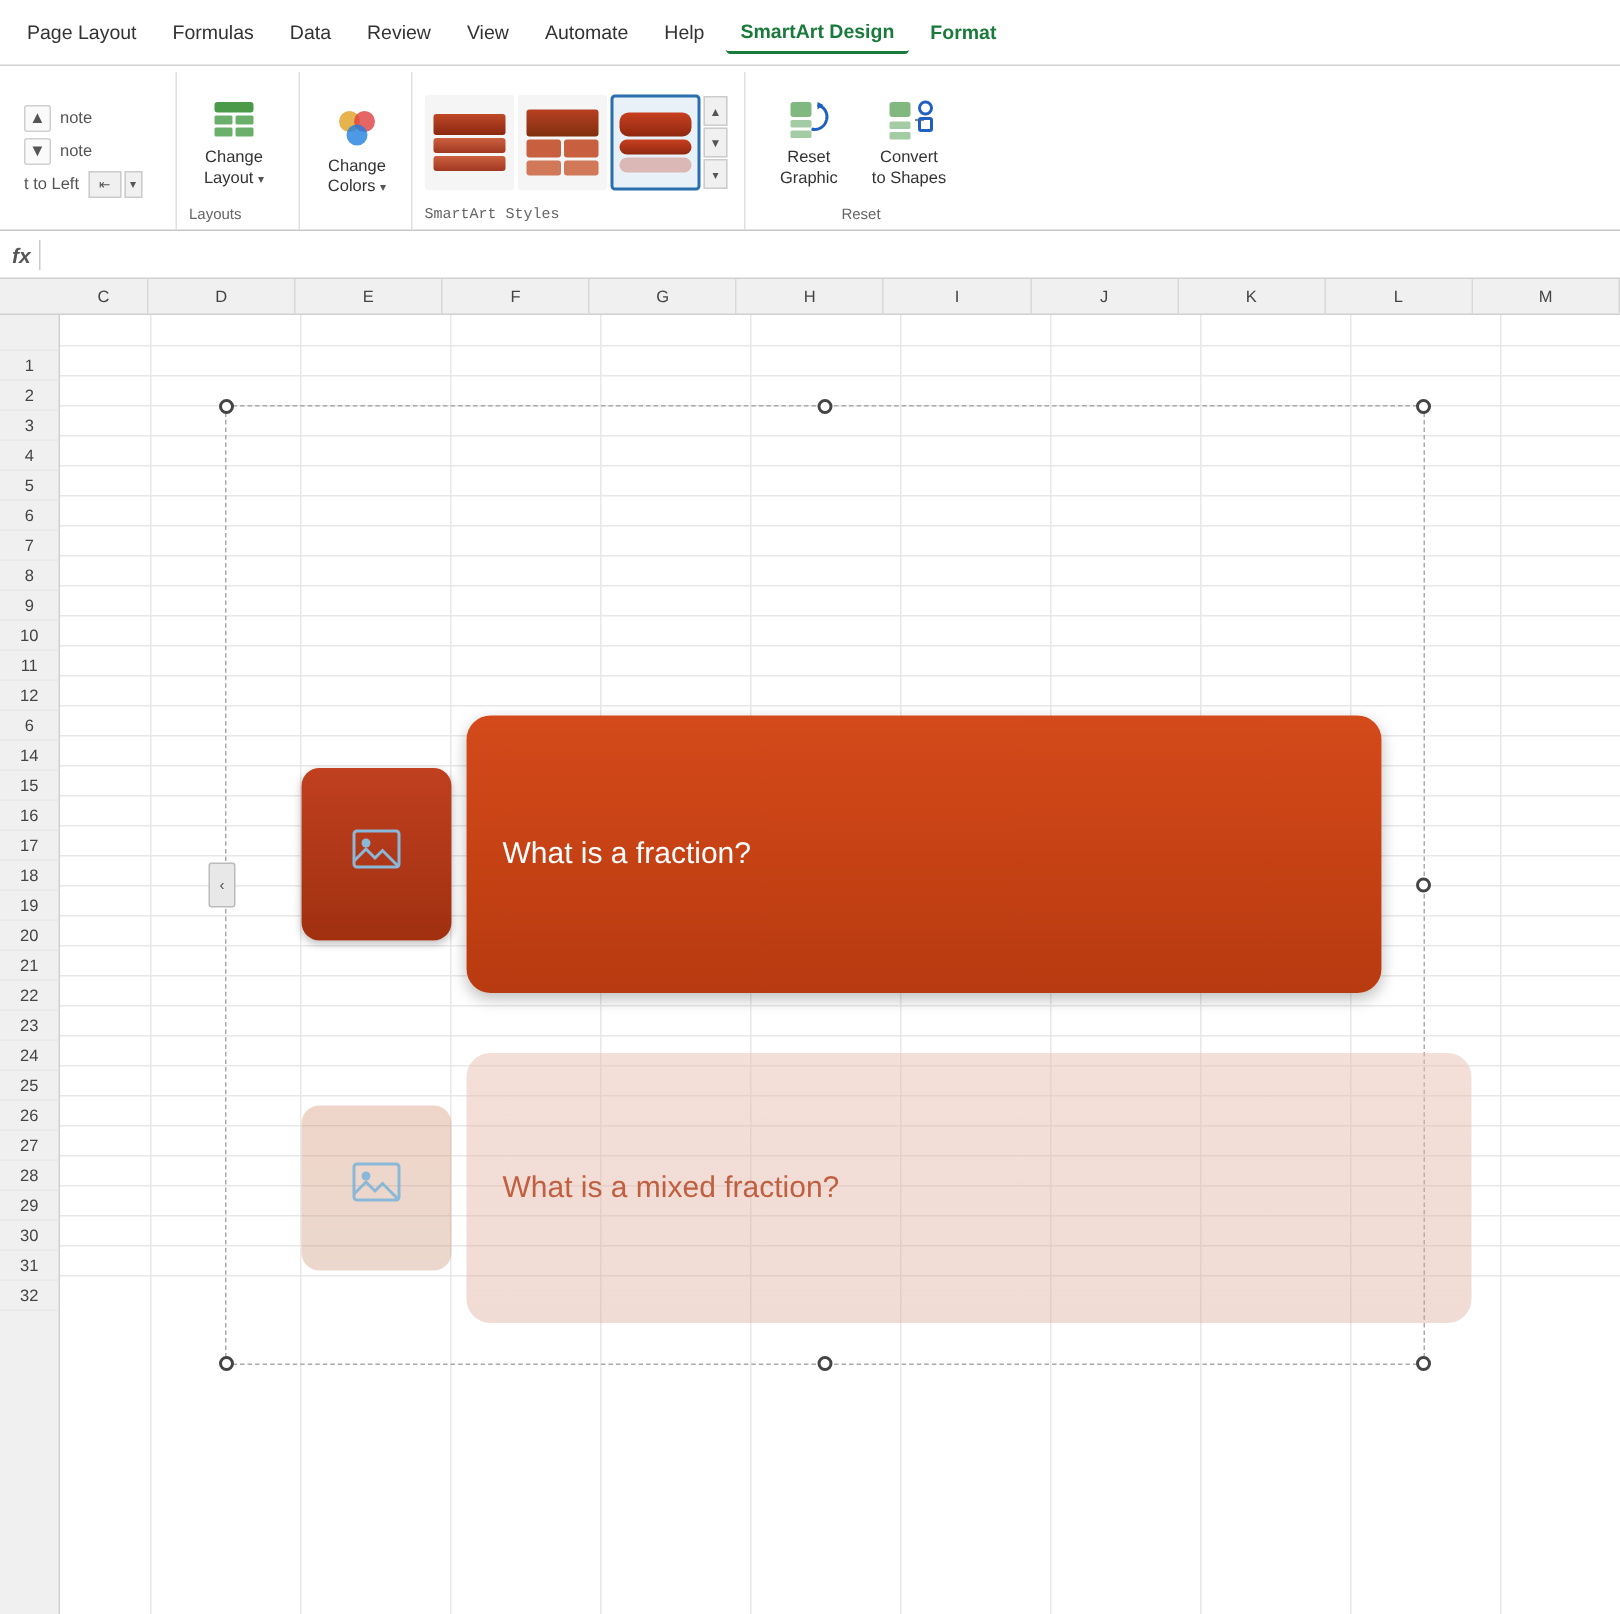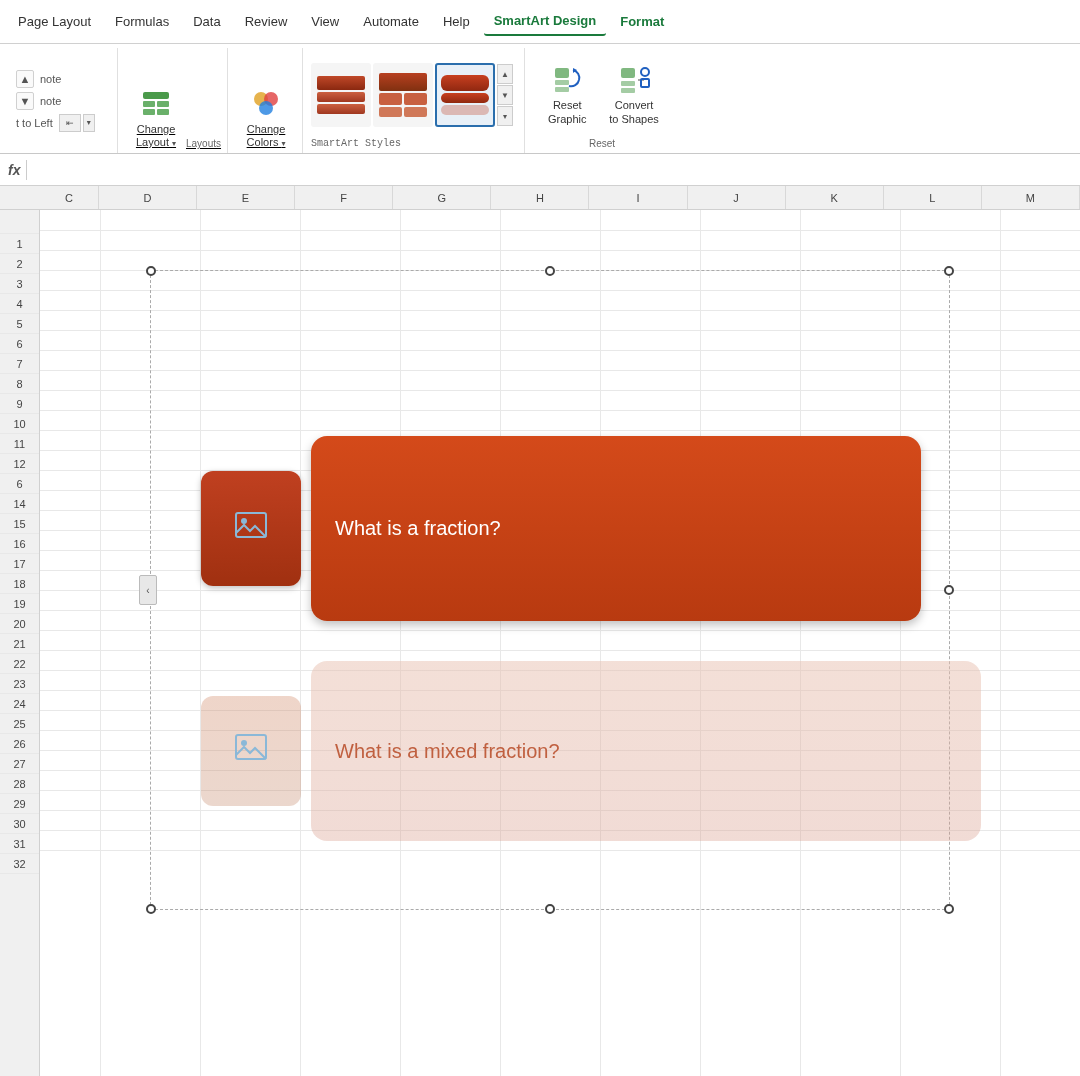--- a/index.html
+++ b/index.html
@@ -71,26 +71,25 @@
       color: #555;
       cursor: pointer;
       border: 1px solid #d0d0d0;
       border-radius: 2px;
       background: #fafafa;
     }
 
     
     .ribbon-group {
       display: flex;
-      flex-direction: row;
-      align-items: flex-end;
+      flex-direction: column;
+      align-items: flex-start;
       padding: 4px 6px 0 6px;
       border-right: 1px solid #e0e0e0;
       min-width: 80px;
-      text-decoration: underline;
     }
     .ribbon-group-label {
       font-size: 10px;
       color: #666;
       margin-top: auto;
       padding-bottom: 4px;
       text-align: center;
     }
     .ribbon-group-content {
       display: flex;
@@ -389,20 +388,21 @@
       position: absolute;
       box-shadow: 0 4px 8px rgba(0,0,0,0.3);
     }
 
     
     .smartart-row {
       position: absolute;
       display: flex;
       align-items: center;
       gap: 10px;
+      margin-top: 41px;
     }
     .image-placeholder {
       background: linear-gradient(to bottom, #c04020, #a03010);
       border-radius: 12px;
       display: flex;
       align-items: center;
       justify-content: center;
       flex-shrink: 0;
       box-shadow: 0 2px 6px rgba(0,0,0,0.25);
     }

